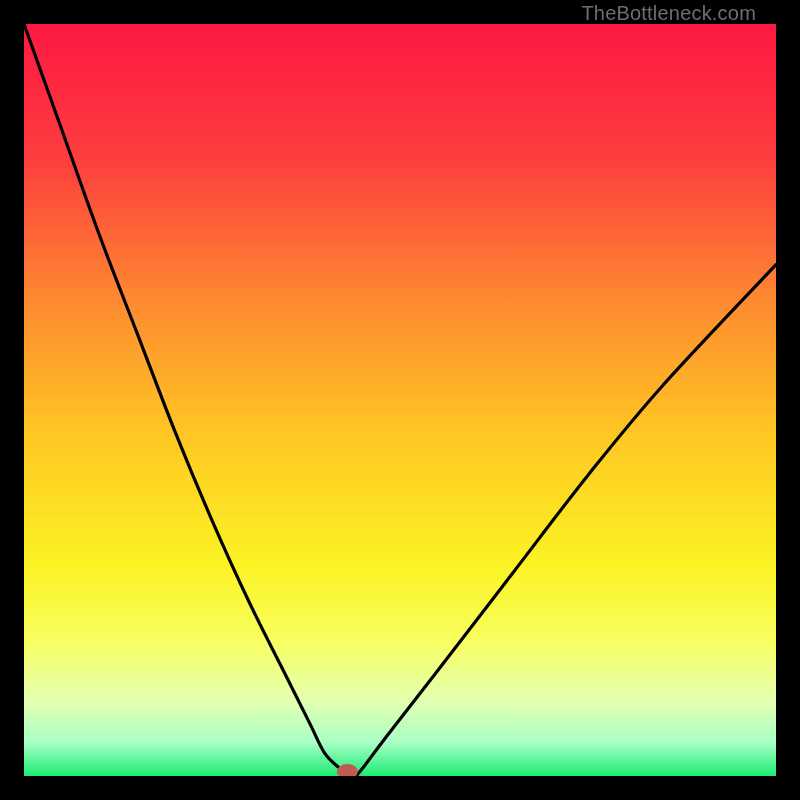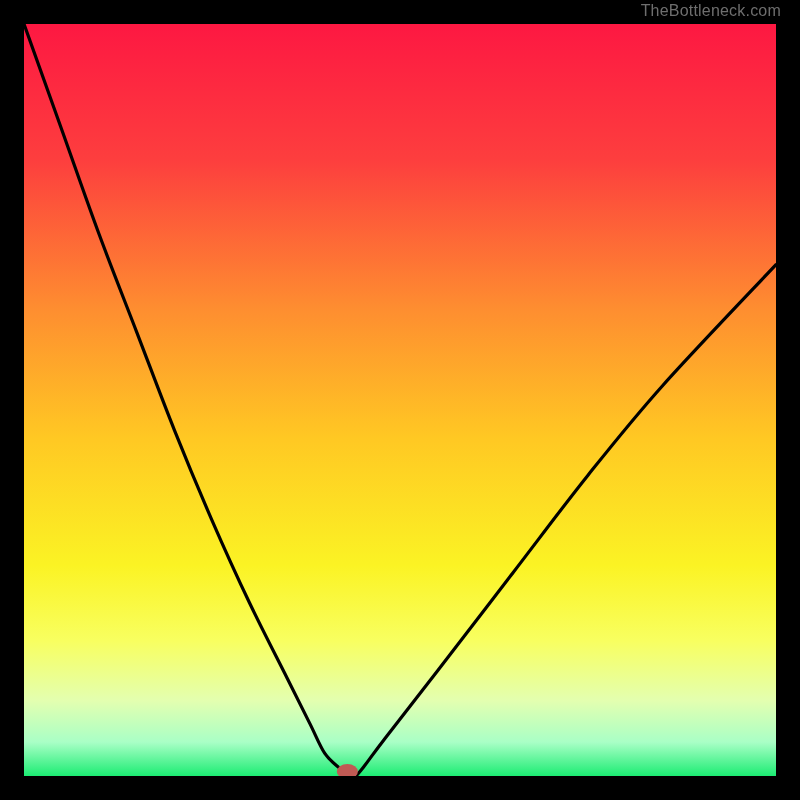--- a/index.html
+++ b/index.html
@@ -30,23 +30,23 @@
   }
   .curve-svg {
     position: absolute;
     inset: 0;
     width: 100%;
     height: 100%;
   }
   .watermark {
     position: absolute;
     top: 2px;
-    right: 19px;
+    right: 44px;
     color: #6e6e6e;
-    font-size: 16px;
+    font-size: 20px;
     font-weight: 500;
     letter-spacing: 0.2px;
     user-select: none;
   }
 </style>
 </head>
 <body>
 
 <div class="frame">
 

